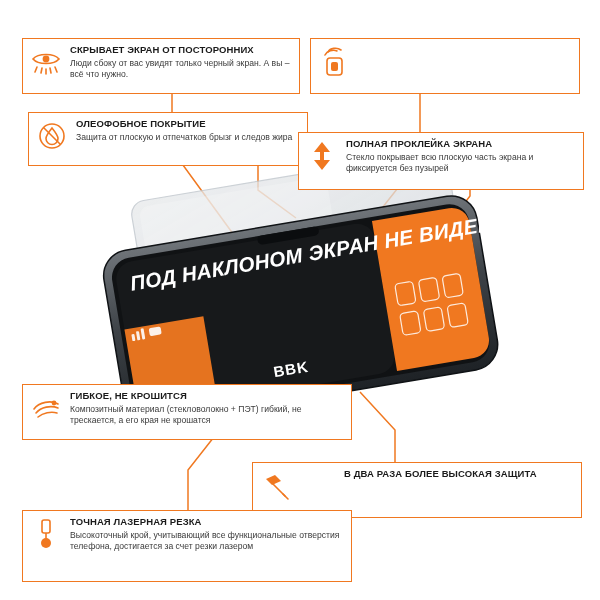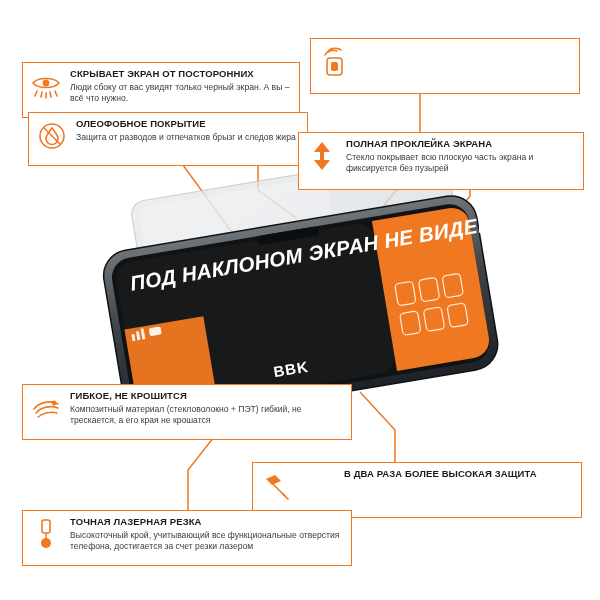--- a/index.html
+++ b/index.html
@@ -164,21 +164,21 @@
       <rect x="268" y="230" width="62" height="9" rx="4.5" fill="#0b0d0f"></rect>
     </g>
 
     <g transform="rotate(-9.5 300 300)">
       <text x="262" y="372" fill="#ffffff" font-family="Liberation Sans, sans-serif" font-size="15" font-weight="bold" letter-spacing="1">BBK</text>
     </g>
   </svg>
 
   <div class="tilt-text">ПОД НАКЛОНОМ ЭКРАН НЕ ВИДЕН!</div>
 
-  <div class="callout" style="left:22px; top:38px; width:278px; height:56px;margin-top:24px;">
+  <div class="callout" style="left:22px; top:38px; width:278px; height:56px;">
     <div class="ico">
       <svg viewBox="0 0 34 34" width="34" height="34">
         <g stroke="#f07820" stroke-width="1.6" fill="none" stroke-linecap="round">
           <path d="M4,14 C9,8 25,8 30,14 C25,20 9,20 4,14 Z"></path>
           <circle cx="17" cy="14" r="3.4" fill="#f07820" stroke="none"></circle>
           <path d="M8,22 L6,27 M13,23 L12,28 M17,24 L17,29 M21,23 L22,28 M26,22 L28,27"></path>
         </g>
       </svg>
     </div>
     <div class="txt">
@@ -205,21 +205,21 @@
       <svg viewBox="0 0 34 34" width="34" height="34">
         <g stroke="#f07820" stroke-width="1.6" fill="none">
           <circle cx="17" cy="17" r="12"></circle>
           <line x1="8.5" y1="8.5" x2="25.5" y2="25.5"></line>
           <path d="M17,9 C13,14 11,17 11,19.5 A6,6 0 0 0 23,19.5 C23,17 21,14 17,9 Z"></path>
         </g>
       </svg>
     </div>
     <div class="txt">
       <div class="c-title">ОЛЕОФОБНОЕ ПОКРЫТИЕ</div>
-      <div class="c-body">Защита от разводов и отпечатков брызг и следов жира</div>
+      <div class="c-body">Защита от плоскую и отпечатков брызг и следов жира</div>
     </div>
   </div>
 
   <div class="callout" style="left:298px; top:104px; width:286px; height:58px;margin-top:28px;">
     <div class="ico">
       <svg viewBox="0 0 34 34" width="34" height="34">
         <g fill="#f07820">
           <path d="M17,3 L25,13 H19 V21 H15 V13 H9 Z"></path>
           <path d="M17,31 L9,21 H15 V14 H19 V21 H25 Z"></path>
         </g>
@@ -256,21 +256,21 @@
           <path d="M14,15 L26,27"></path>
           <path d="M24,25 L29,30"></path>
         </g>
       </svg>
     </div>
     <div class="txt">
       <div class="c-title">В ДВА РАЗА БОЛЕЕ ВЫСОКАЯ ЗАЩИТА</div>
     </div>
   </div>
 
-  <div class="callout" style="left:22px; top:510px; width:330px; height:56px;">
+  <div class="callout" style="left:22px; top:510px; width:330px; height:72px;">
     <div class="ico">
       <svg viewBox="0 0 34 34" width="34" height="34">
         <g stroke="#f07820" stroke-width="1.6" fill="none">
           <rect x="13" y="3" width="8" height="13" rx="2"></rect>
           <line x1="17" y1="16" x2="17" y2="22"></line>
           <circle cx="17" cy="26" r="5" fill="#f07820" stroke="none"></circle>
         </g>
       </svg>
     </div>
     <div class="txt">

